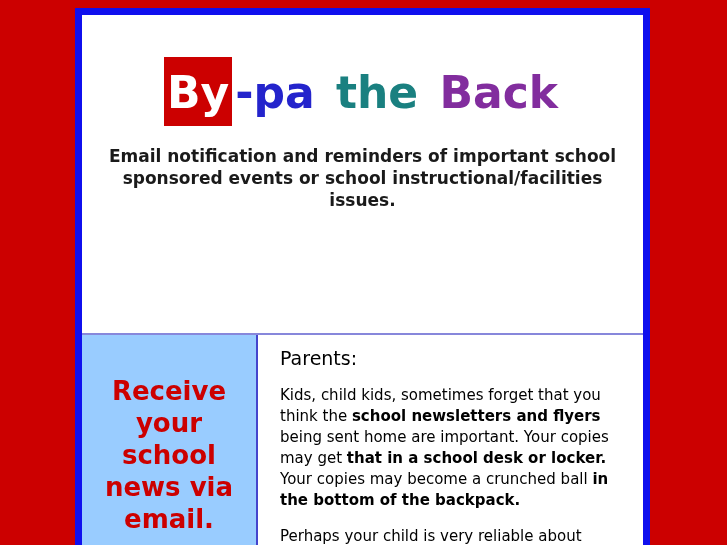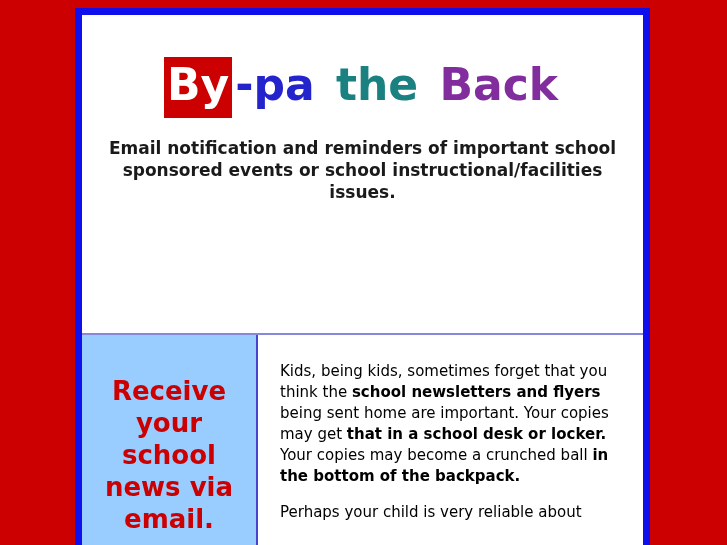--- a/index.html
+++ b/index.html
@@ -33,21 +33,21 @@
     align-items: stretch;
     padding-top: 42px;
     font-weight: bold;
     font-size: 44px;
     line-height: 46px;
     letter-spacing: 0px;
   }
   .logo span {
     display: inline-block;
     white-space: pre;
-    padding: 5px 3px 10px 3px;
+    padding: 13px 3px 10px 3px;
     text-align: center;
   }
   .tagline {
     margin: 19px auto 0;
     width: 556px;
     font-weight: bold;
     font-size: 17px;
     line-height: 22px;
     color: #1a1a1a;
   }
@@ -151,19 +151,20 @@
 
   <div class="divider"></div>
 
   <div class="bottom-section">
 
     <div class="sidebar-cell">
       <div class="sidebar-headline">Receive<br>your<br>school<br>news via<br>email.</div>
     </div>
 
     <div class="main-cell">
-      <p class="body-paragraph"><span>Kids, being kids, sometimes forget that you think the </span><b>school newsletters and flyers</b><span> being sent home are important. Your copies may get </span><b>that in a school desk or locker.</b><span> Your copies may become a crunched ball </span><b>in the bottom of the backpack.</b></p>
+      <p class="parents-heading">Parents:</p>
+      <p class="body-paragraph"><span>Kids, child kids, sometimes forget that you think the </span><b>school newsletters and flyers</b><span> being sent home are important. Your copies may get </span><b>that in a school desk or locker.</b><span> Your copies may become a crunched ball </span><b>in the bottom of the backpack.</b></p>
       <p class="body-paragraph">Perhaps your child is very reliable about</p>
     </div>
 
   </div>
 
 </div>
 
 </body></html>

